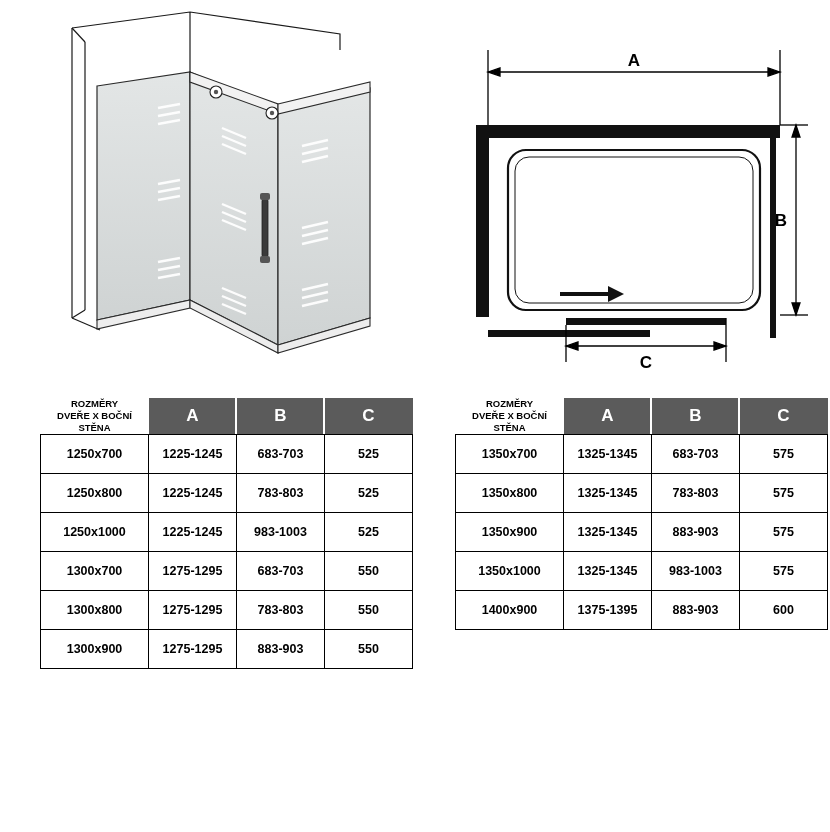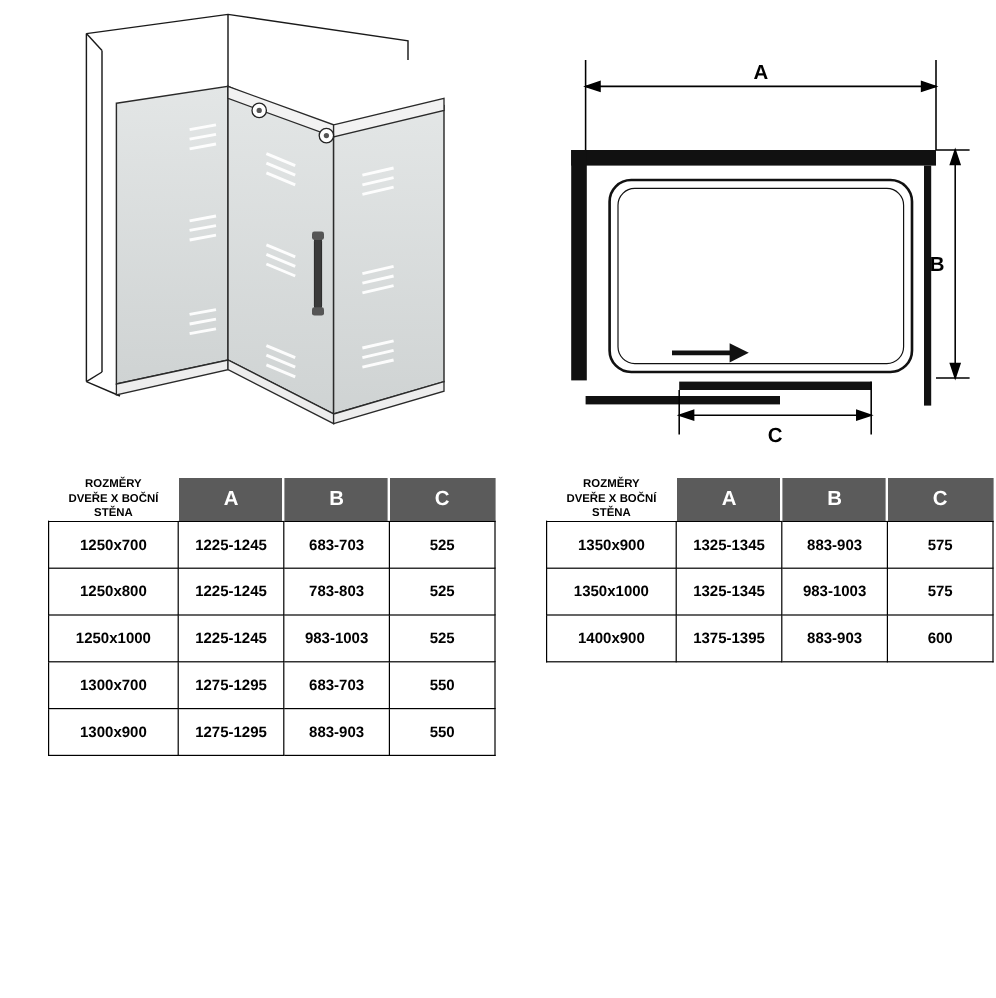--- a/index.html
+++ b/index.html
@@ -275,20 +275,26 @@
             <td>983-1003</td>
             <td>525</td>
           </tr>
           <tr>
             <td>1300x700</td>
             <td>1275-1295</td>
             <td>683-703</td>
             <td>550</td>
           </tr>
           <tr>
+            <td>1300x800</td>
+            <td>1275-1295</td>
+            <td>783-803</td>
+            <td>550</td>
+          </tr>
+          <tr>
             <td>1300x900</td>
             <td>1275-1295</td>
             <td>883-903</td>
             <td>550</td>
           </tr>
         </tbody>
       </table>
     </div>
 
     <div class="table-block">
@@ -299,20 +305,32 @@
               <span class="hdr-inner">ROZMĚRY</span>
               <span class="hdr-line2">DVEŘE X BOČNÍ STĚNA</span>
             </th>
             <th class="col-a gap-border">A</th>
             <th class="col-b gap-border">B</th>
             <th class="col-c">C</th>
           </tr>
         </thead>
         <tbody>
           <tr>
+            <td>1350x700</td>
+            <td>1325-1345</td>
+            <td>683-703</td>
+            <td>575</td>
+          </tr>
+          <tr>
+            <td>1350x800</td>
+            <td>1325-1345</td>
+            <td>783-803</td>
+            <td>575</td>
+          </tr>
+          <tr>
             <td>1350x900</td>
             <td>1325-1345</td>
             <td>883-903</td>
             <td>575</td>
           </tr>
           <tr>
             <td>1350x1000</td>
             <td>1325-1345</td>
             <td>983-1003</td>
             <td>575</td>

